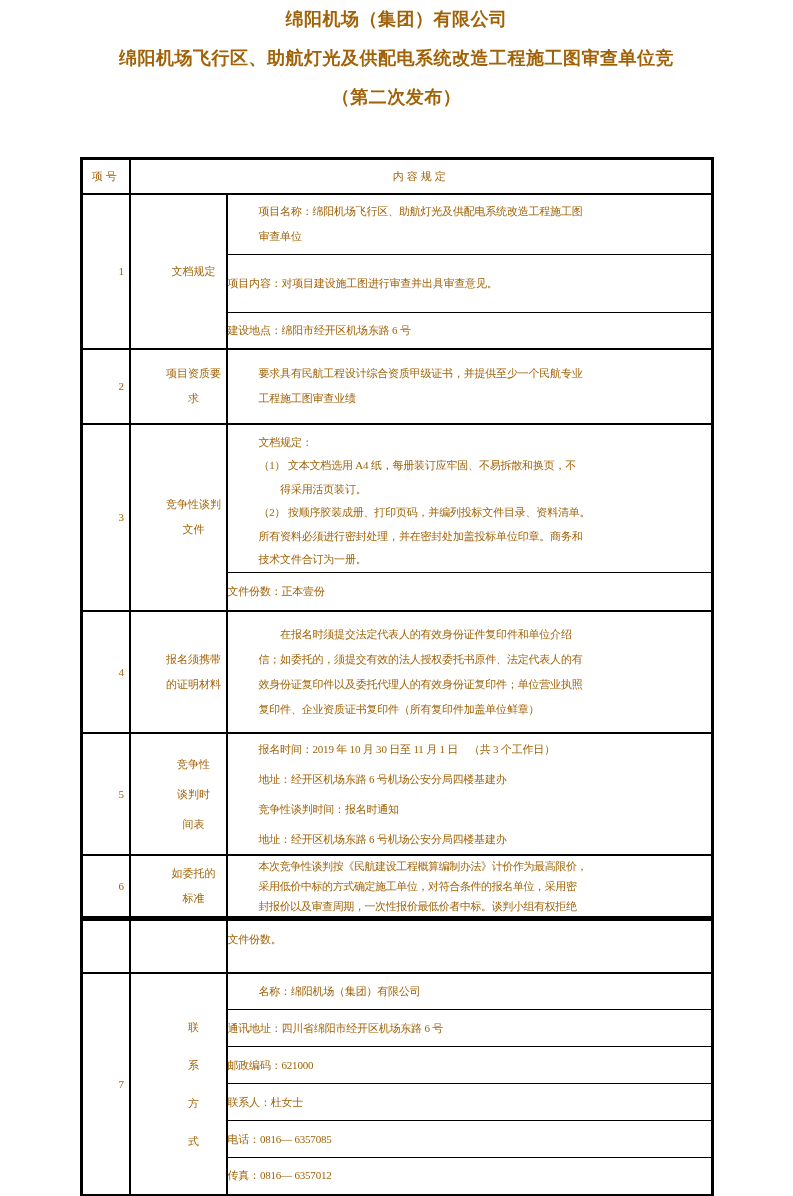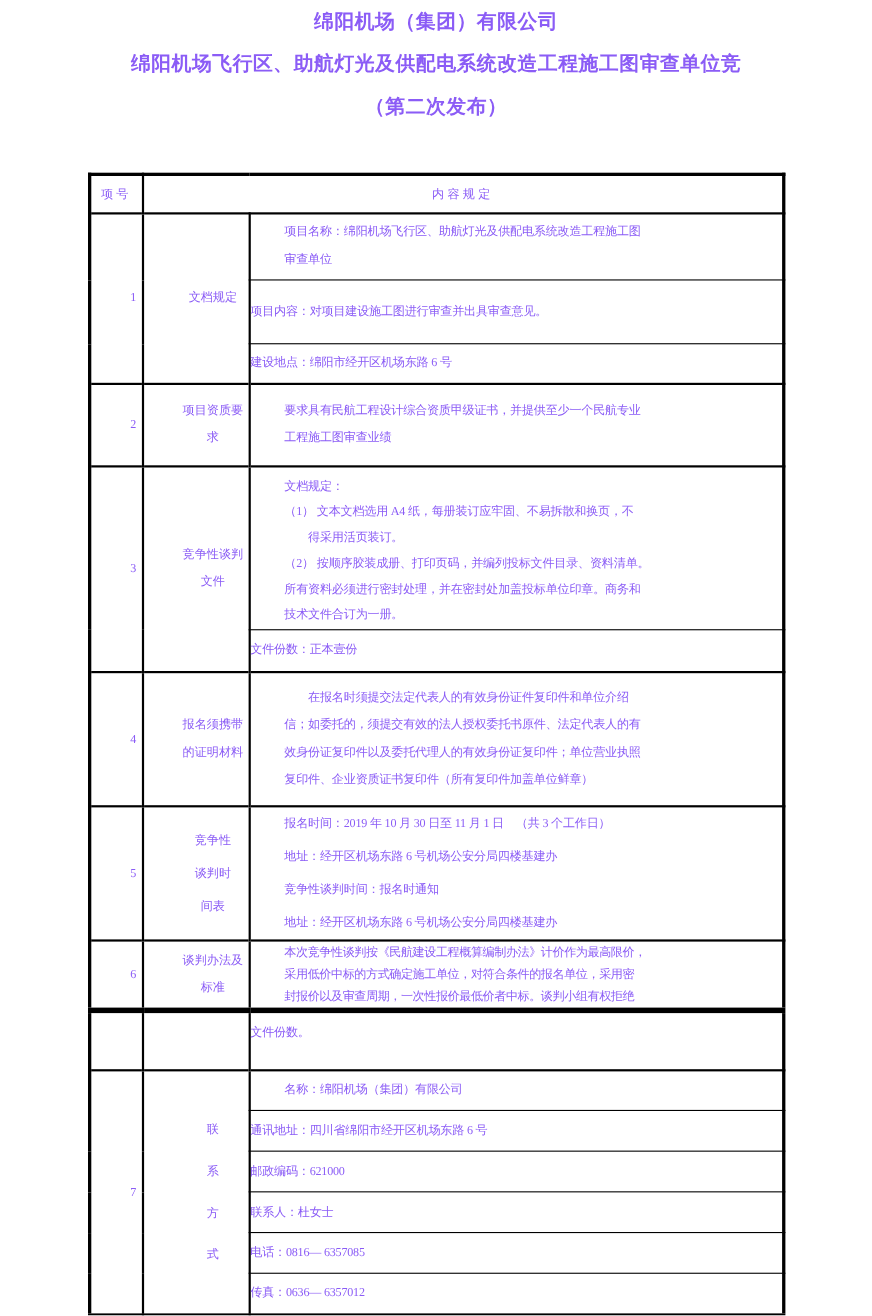--- a/index.html
+++ b/index.html
@@ -5,21 +5,21 @@
   html, body {
     margin: 0;
     padding: 0;
     background: #ffffff;
   }
   .page {
     position: relative;
     width: 793px;
     height: 1196px;
     background: #ffffff;
-    color: #8b5cf6;
+    color: #a16207;
     font-family: "Liberation Serif", "DejaVu Serif", serif;
     overflow: hidden;
   }
   
   .titles {
     position: absolute;
     top: 0;
     left: 0;
     width: 100%;
     text-align: center;
@@ -161,21 +161,21 @@
 谈判时
 间表</td>
       <td class="content lh30">报名时间：2019 年 10 月 30 日至 11 月 1 日　（共 3 个工作日）
 地址：经开区机场东路 6 号机场公安分局四楼基建办
 竞争性谈判时间：报名时通知
 地址：经开区机场东路 6 号机场公安分局四楼基建办</td>
     </tr>
 
     <tr class="major" style="height:60px">
       <td class="num">6</td>
-      <td class="label">谈判办法及
+      <td class="label">如委托的
 标准</td>
       <td class="content lh20">本次竞争性谈判按《民航建设工程概算编制办法》计价作为最高限价，
 采用低价中标的方式确定施工单位，对符合条件的报名单位，采用密
 封报价以及审查周期，一次性报价最低价者中标。谈判小组有权拒绝</td>
     </tr>
 
     <tr class="break" style="height:54px">
       <td class="num"></td>
       <td class="label"></td>
       <td class="content vtop">文件份数。</td>
@@ -195,18 +195,18 @@
     <tr class="sub" style="height:37px">
       <td class="content">邮政编码：621000</td>
     </tr>
     <tr class="sub" style="height:37px">
       <td class="content">联系人：杜女士</td>
     </tr>
     <tr class="sub" style="height:37px">
       <td class="content">电话：0816— 6357085</td>
     </tr>
     <tr class="sub" style="height:38px">
-      <td class="content">传真：0636— 6357012</td>
+      <td class="content">传真：0816— 6357012</td>
     </tr>
   </tbody>
     </table>
 
 </div>
 
 </body></html>

